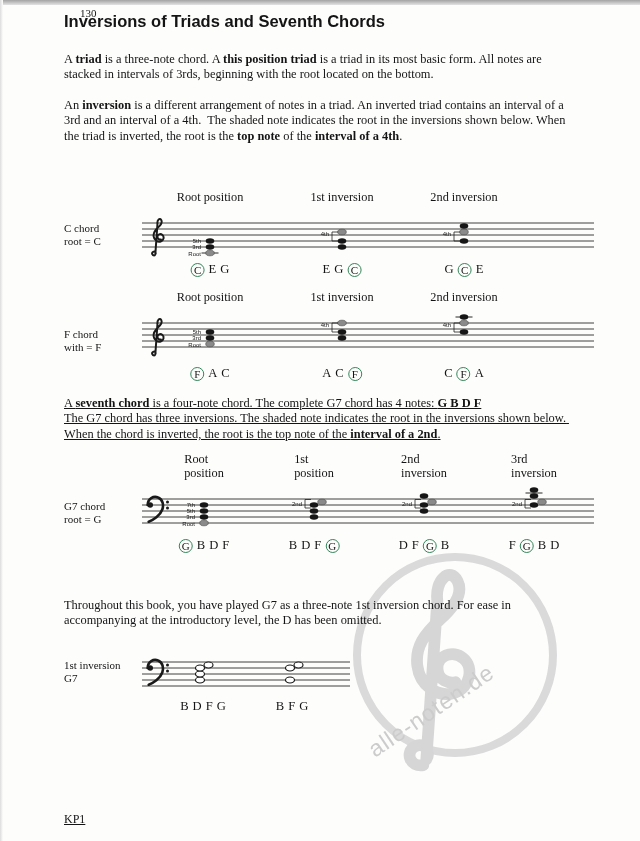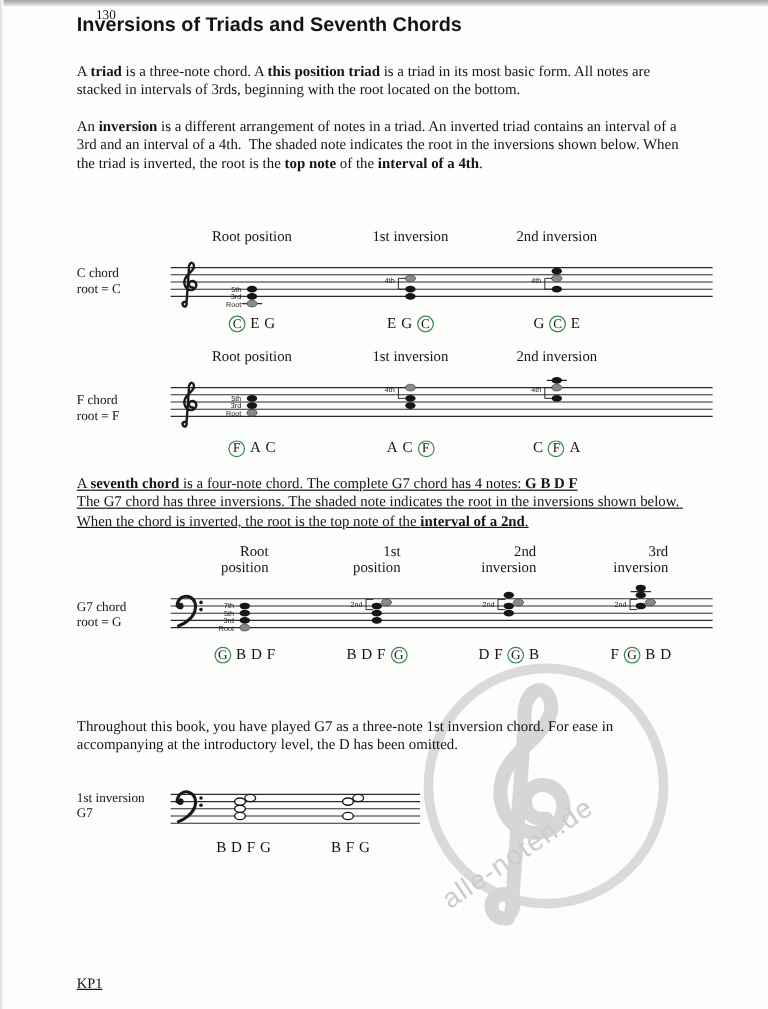--- a/index.html
+++ b/index.html
@@ -9,21 +9,21 @@
   .scan-left { position:absolute; top:0; left:0; bottom:0; width:3px; background:linear-gradient(90deg,#dcdcdc,#fdfdfc); }
   .pageno { position:absolute; left:80px; top:7px; font-size:11px; }
   .title { position:absolute; left:64px; top:12px; font-family:"Liberation Sans", sans-serif; font-weight:bold; font-size:16.5px; }
   .para { position:absolute; left:64px; width:514px; font-size:12.4px; line-height:1.24; white-space:pre-wrap; }
   #p1 { top:52px; } #p2 { top:98px; } #p3 { top:396px;text-decoration:underline; } #p4 { top:598px; }
   .system { position:absolute; left:0; width:640px; }
   #sys-c { top:190px; height:100px; }
   #sys-f { top:290px; height:100px; }
   #sys-g7 { top:452px; height:112px; }
   #sys-g7s { top:645px; height:80px; }
-  .hdr { position:absolute; top:0; transform:translateX(-50%); font-size:12.3px; text-align:right; white-space:pre-line; line-height:1.16; }
+  .hdr { position:absolute; top:0; transform:translateX(-50%); font-size:12.3px; text-align:left; white-space:pre-line; line-height:1.16; }
   .sys-label { position:absolute; left:64px; font-size:11px; line-height:1.16; }
   .staff { position:absolute; }
   .notes-row { position:absolute; transform:translateX(-50%); display:flex; align-items:center; gap:4px; font-size:12.6px; white-space:nowrap; }
   .note-letter { display:inline-block; }
   .note-letter.circled { width:14px; height:14px; border:1.3px solid #35855a; border-radius:50%; text-align:center; line-height:13px; font-size:11px; }
   .stext { font:6px "Liberation Sans", sans-serif; fill:#1a1a1a; }
   .kp { position:absolute; left:64px; top:812px; font-size:12px;text-decoration:underline; }
   .watermark { position:absolute; left:330px; top:545px; pointer-events:none; }
   .wm-text { font:23px "Liberation Sans", sans-serif; fill:#cccccc; letter-spacing:1px; }
 </style>
@@ -106,21 +106,21 @@
       <span class="note-letter">E</span>
     </div>
 </section>
 
 <section class="system" id="sys-f">
   <div class="hdr" style="left:210px">Root position</div>
   <div class="hdr" style="left:342px">1st inversion</div>
   <div class="hdr" style="left:464px">2nd inversion</div>
   <div class="sys-label" style="top:38px">
     <div>F chord</div>
-    <div>root = F</div>
+    <div>with = F</div>
   </div>
   <svg class="staff" style="left:142px;top:18px" width="452" height="56" viewBox="0 0 452 56">
     <g stroke="#2b2b2b" stroke-width="0.9">
       <line x1="0" y1="15" x2="452" y2="15"></line>
         <line x1="0" y1="21" x2="452" y2="21"></line>
         <line x1="0" y1="27" x2="452" y2="27"></line>
         <line x1="0" y1="33" x2="452" y2="33"></line>
         <line x1="0" y1="39" x2="452" y2="39"></line>
     </g>
     <g transform="translate(6,6) scale(0.45)">

